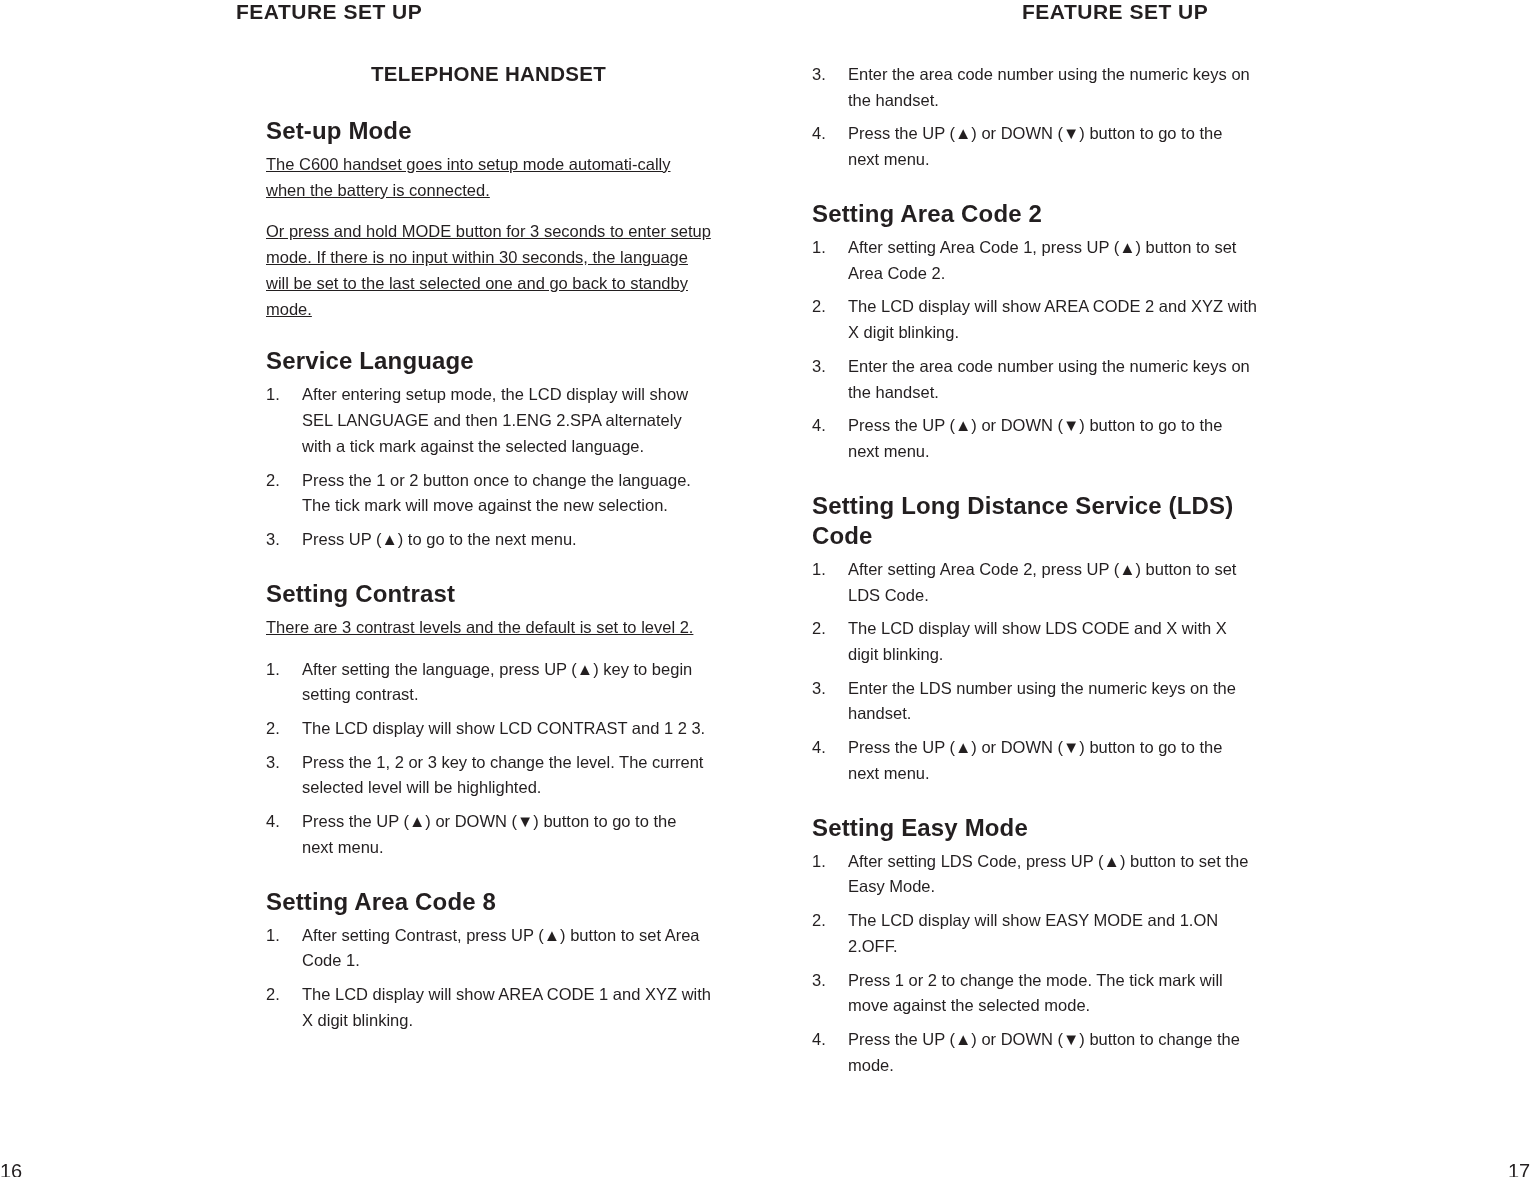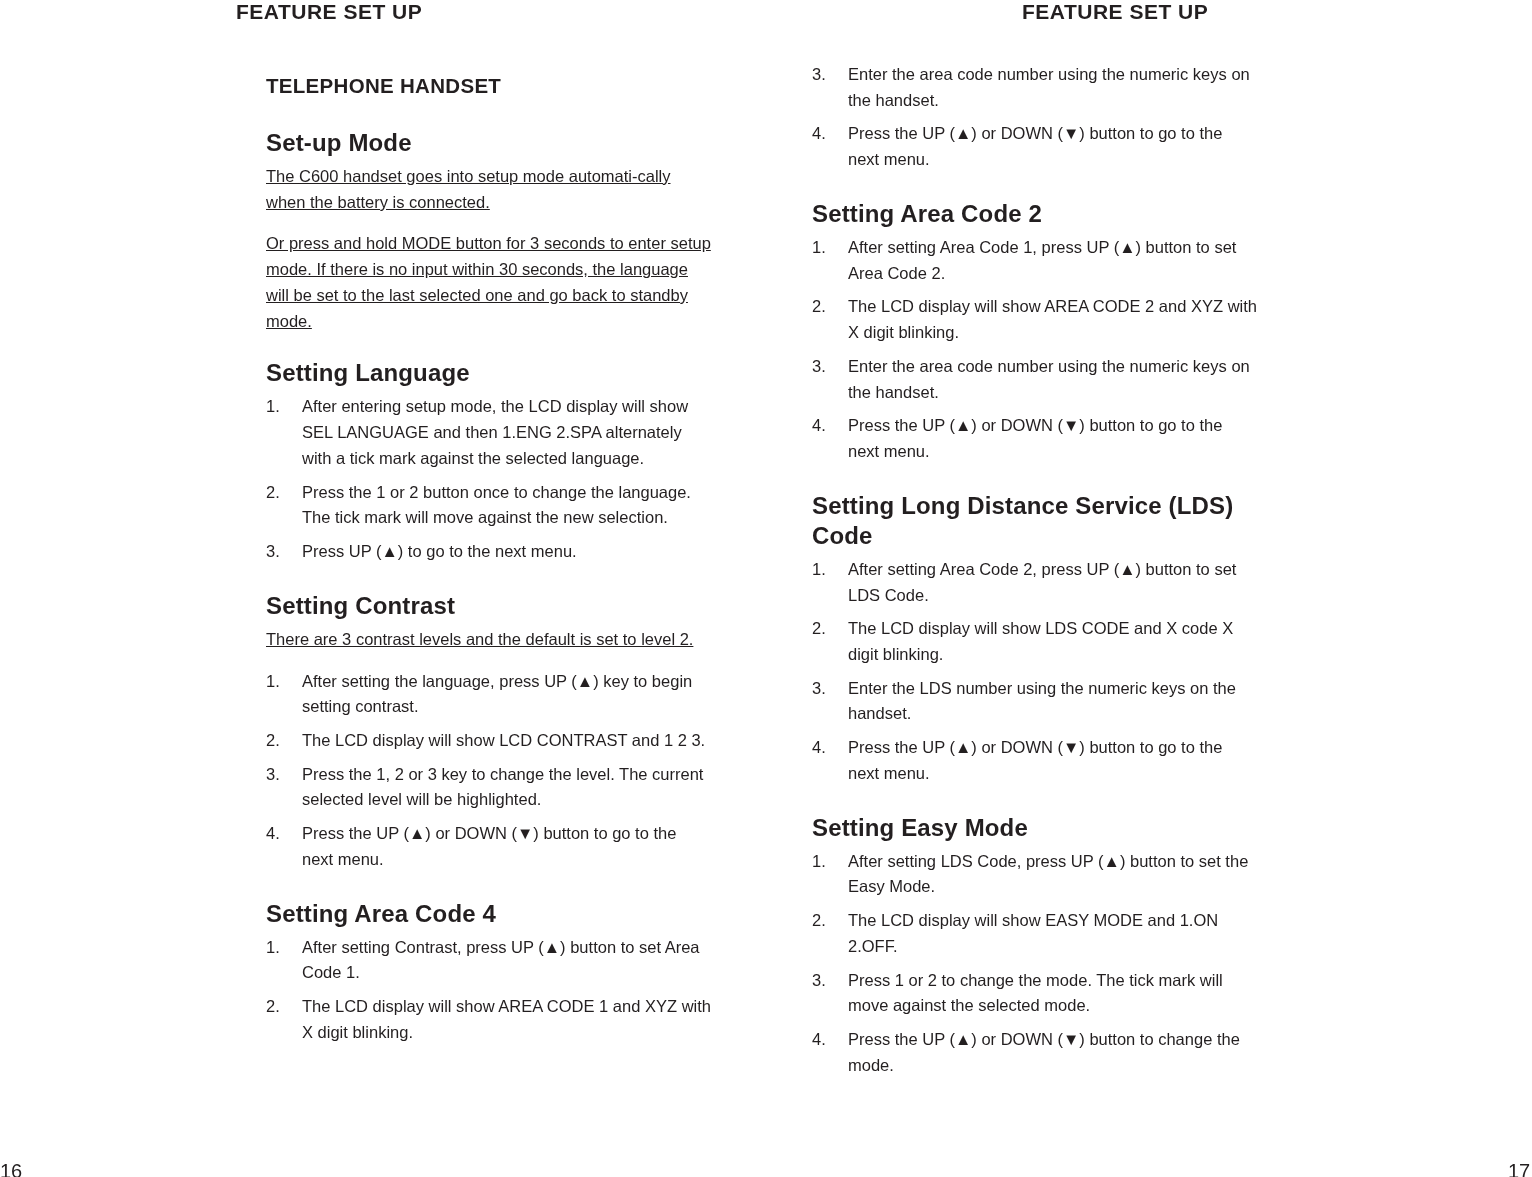--- a/index.html
+++ b/index.html
@@ -55,22 +55,23 @@
     top: 62px;
     width: 445px;
   }
   .col-left { left: 266px; }
   .col-right { left: 812px; }
 
   h1.section-title {
     font-size: 20.5px;
     font-weight: bold;
     letter-spacing: 0.3px;
-    margin: 12px 0 30px 0;
+    margin: 0 0 30px 0;
     color: #231f20;
+    text-align: center;
   }
   h2.sub {
     font-size: 24px;
     font-weight: bold;
     margin: 0 0 6px 0;
     letter-spacing: 0.15px;
     color: #231f20;
     line-height: 1.25;
   }
   p.body {
@@ -111,39 +112,39 @@
   <div class="folio folio-left">16</div>
 
   <div class="col col-left">
     <h1 class="section-title">TELEPHONE HANDSET</h1>
 
     <h2 class="sub">Set-up Mode</h2>
     <p class="body">The C600 handset goes into setup mode automati-cally when the battery is connected.</p>
     <p class="body">Or press and hold MODE button for 3 seconds to enter setup mode. If there is no input within 30 seconds, the language will be set to the last selected one and go back to standby mode.</p>
 
     <div class="spacer-sm"></div>
-    <h2 class="sub">Setting Language</h2>
+    <h2 class="sub">Service Language</h2>
     <ol class="steps">
       <li><span class="num">1.</span><span>After entering setup mode, the LCD display will show SEL LANGUAGE and then 1.ENG 2.SPA alternately with a tick mark against the selected language.</span></li>
       <li><span class="num">2.</span><span>Press the 1 or 2 button once to change the language. The tick mark will move against the new selection.</span></li>
       <li><span class="num">3.</span><span>Press UP (▲) to go to the next menu.</span></li>
     </ol>
 
     <div class="spacer-sm"></div>
     <h2 class="sub">Setting Contrast</h2>
     <p class="body">There are 3 contrast levels and the default is set to level 2.</p>
     <ol class="steps">
       <li><span class="num">1.</span><span>After setting the language, press UP (▲) key to begin setting contrast.</span></li>
       <li><span class="num">2.</span><span>The LCD display will show LCD CONTRAST and 1  2  3.</span></li>
       <li><span class="num">3.</span><span>Press the 1, 2 or 3 key to change the level. The current selected level will be highlighted.</span></li>
       <li><span class="num">4.</span><span>Press the UP (▲) or DOWN (▼) button to go to the next menu.</span></li>
     </ol>
 
     <div class="spacer-sm"></div>
-    <h2 class="sub">Setting Area Code 4</h2>
+    <h2 class="sub">Setting Area Code 8</h2>
     <ol class="steps">
       <li><span class="num">1.</span><span>After setting Contrast, press UP (▲) button to set Area Code 1.</span></li>
       <li><span class="num">2.</span><span>The LCD display will show AREA CODE 1 and XYZ with X digit blinking.</span></li>
     </ol>
   </div>
 
   <div class="running-head rh-right">FEATURE SET UP</div>
   <div class="folio folio-right">17</div>
 
   <div class="col col-right">
@@ -158,21 +159,21 @@
       <li><span class="num">1.</span><span>After setting Area Code 1, press UP (▲) button to set Area Code 2.</span></li>
       <li><span class="num">2.</span><span>The LCD display will show AREA CODE 2 and XYZ with X digit blinking.</span></li>
       <li><span class="num">3.</span><span>Enter the area code number using the numeric keys on the handset.</span></li>
       <li><span class="num">4.</span><span>Press the UP (▲) or DOWN (▼) button to go to the next menu.</span></li>
     </ol>
 
     <div class="spacer-sm"></div>
     <h2 class="sub">Setting Long Distance Service (LDS) Code</h2>
     <ol class="steps">
       <li><span class="num">1.</span><span>After setting Area Code 2, press UP (▲) button to set LDS Code.</span></li>
-      <li><span class="num">2.</span><span>The LCD display will show LDS CODE and X code X digit blinking.</span></li>
+      <li><span class="num">2.</span><span>The LCD display will show LDS CODE and X with X digit blinking.</span></li>
       <li><span class="num">3.</span><span>Enter the LDS number using the numeric keys on the handset.</span></li>
       <li><span class="num">4.</span><span>Press the UP (▲) or DOWN (▼) button to go to the next menu.</span></li>
     </ol>
 
     <div class="spacer-sm"></div>
     <h2 class="sub">Setting Easy Mode</h2>
     <ol class="steps">
       <li><span class="num">1.</span><span>After setting LDS Code, press UP (▲) button to set the Easy Mode.</span></li>
       <li><span class="num">2.</span><span>The LCD display will show EASY MODE and 1.ON  2.OFF.</span></li>
       <li><span class="num">3.</span><span>Press 1 or 2 to change the mode. The tick mark will move against the selected mode.</span></li>

